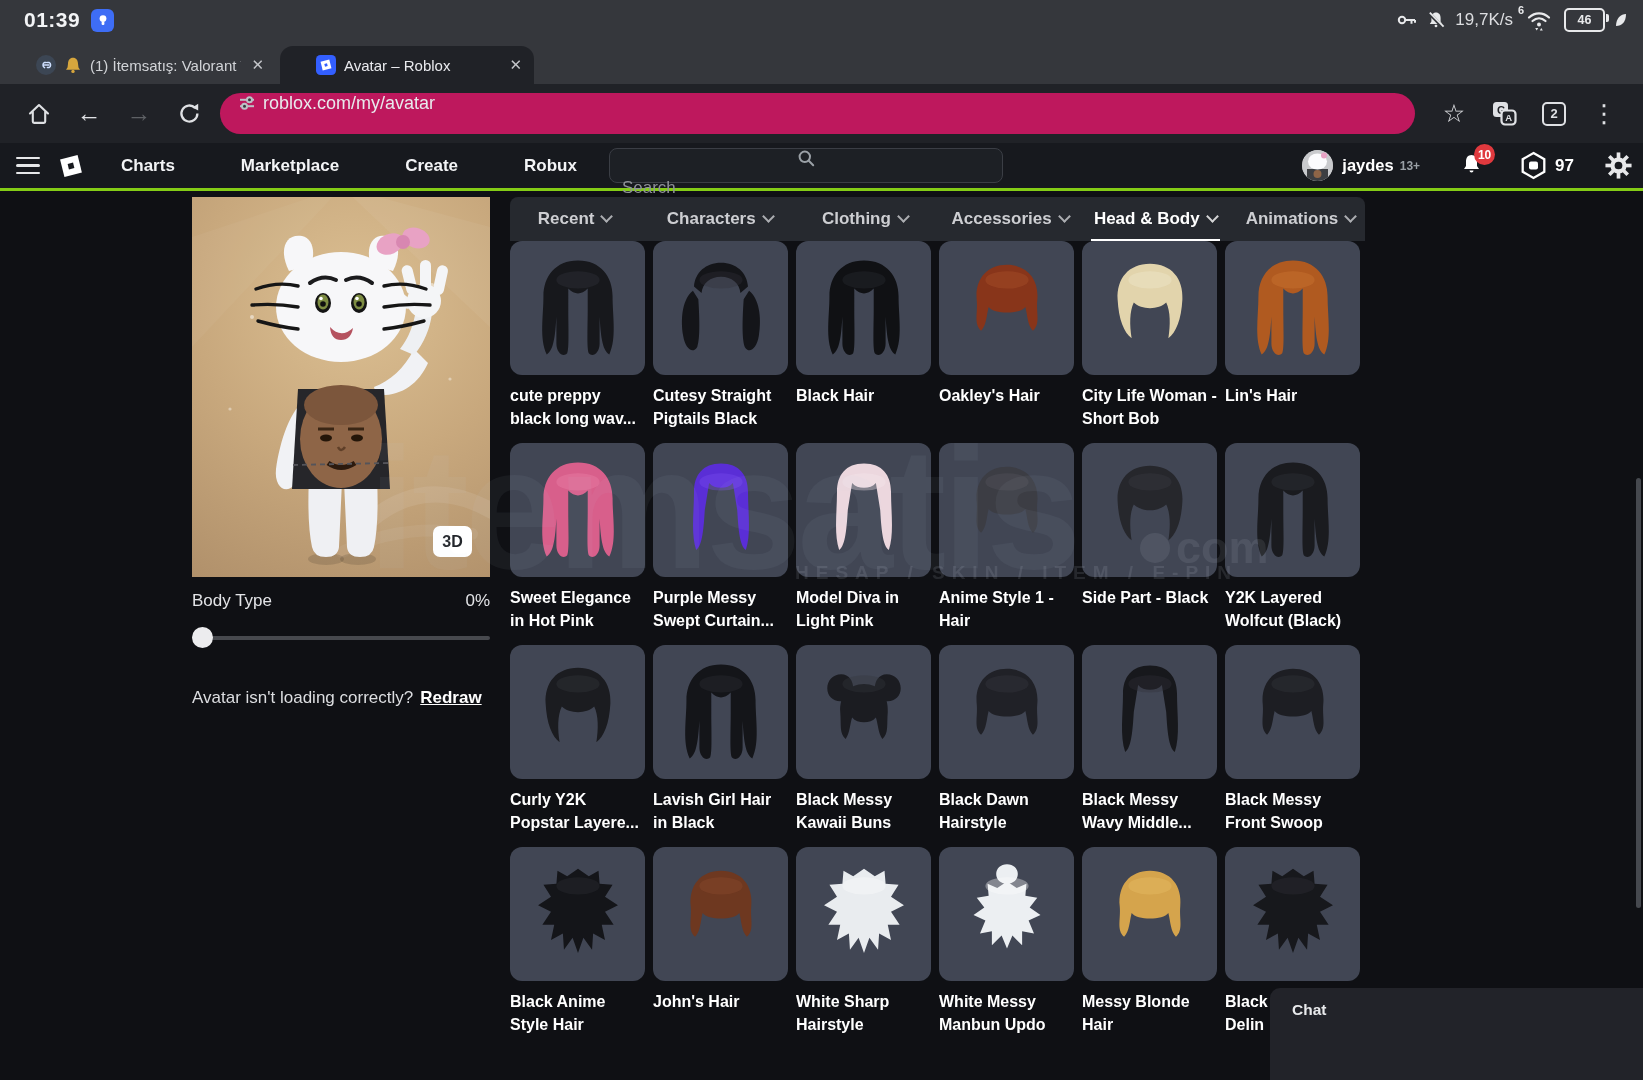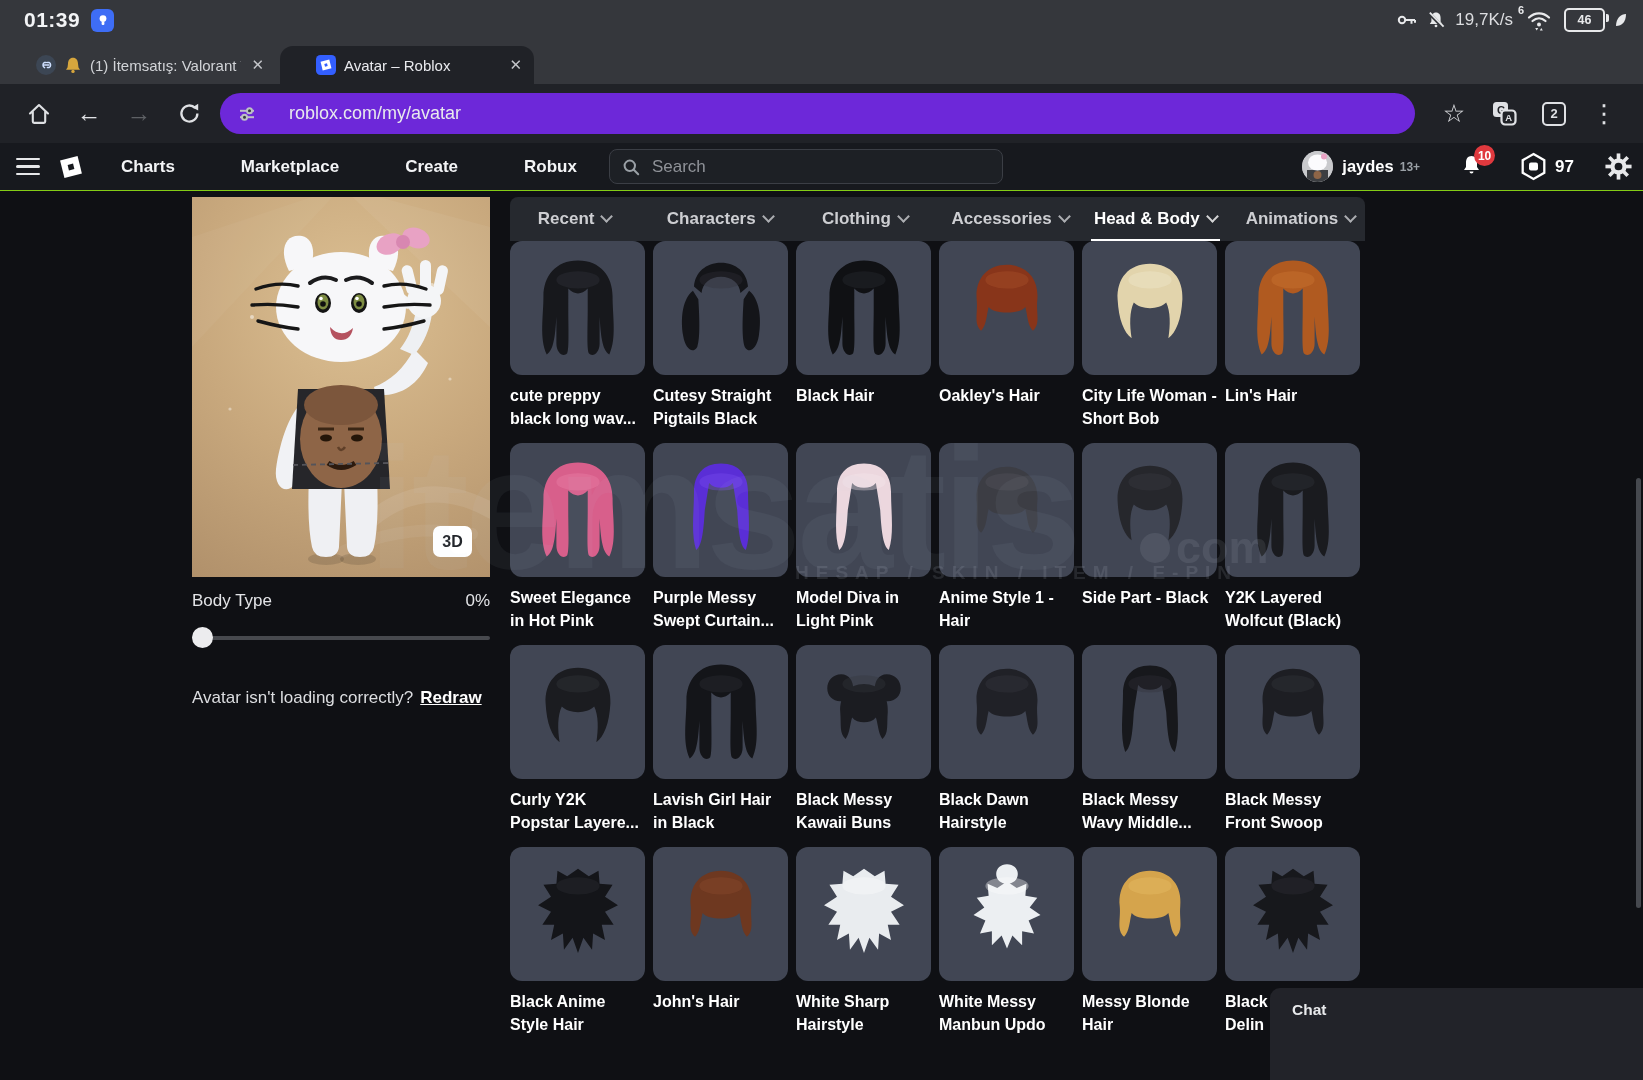--- a/index.html
+++ b/index.html
@@ -29,35 +29,35 @@
   .tab-title{font-size:15px;color:#d2d4d8;white-space:nowrap;overflow:hidden;flex:1;}
   .tab.active .tab-title{color:#e9eaee;}
   .tab-close{font-size:15px;color:#c3c5c9;padding-left:2px;}
   .link-badge{width:20px;height:20px;border-radius:50%;background:#3c4654;display:flex;align-items:center;justify-content:center;flex:none;}
   .new-tab{position:absolute;left:548px;top:44px;font-size:28px;font-weight:300;color:#dfe1e4;line-height:40px;}
 
   
   .toolbar{position:absolute;top:84px;left:0;right:0;height:59px;background:#202227;display:flex;align-items:center;padding:0 14px;box-sizing:border-box;}
   .tb-btn{width:50px;display:flex;align-items:center;justify-content:center;font-size:25px;color:#dfe1e4;flex:none;}
   .tb-btn.disabled{color:#5e6165;}
-  .omnibox{height:41px;background:#6d28d9;border-radius:21px;flex:1;margin:0 14px 0 6px;display:flex;align-items:center;padding:0 17px;gap:32px;min-width:0;}
+  .omnibox{height:41px;background:#be185d;border-radius:21px;flex:1;margin:0 14px 0 6px;display:flex;padding:0 17px;gap:6px;min-width:0;}
   .url{font-size:18px;color:#e8eaed;white-space:nowrap;}
   .tab-counter{width:20px;height:20px;border:2.2px solid #dfe1e4;border-radius:5px;font-size:13px;font-weight:700;
                display:flex;align-items:center;justify-content:center;color:#dfe1e4;}
 
   
-  .rbx-nav{position:absolute;top:143px;left:0;right:0;height:48px;background:#17191e;border-bottom:1px solid #84cc16;
+  .rbx-nav{position:absolute;top:143px;left:0;right:0;height:48px;background:#17191e;border-bottom:3px solid #84cc16;
            display:flex;align-items:center;box-sizing:border-box;}
   .hamb{margin-left:16px;width:24px;display:flex;flex-direction:column;gap:5px;}
   .hamb span{height:2.5px;background:#e6e7e9;border-radius:2px;}
   .rbx-logo{margin-left:17px;}
   #rbx-menu{display:flex;gap:66px;margin-left:36px;}
   .rbx-menu-item{font-size:17px;font-weight:600;color:#f3f4f6;}
   .rbx-search{margin-left:32px;width:394px;height:35px;background:#1d2025;border:1px solid #3b3e45;border-radius:8px;
-              display:flex;align-items:center;padding:0 12px;gap:10px;box-sizing:border-box;}
+              display:flex;align-items:center;padding:0 12px;gap:10px;box-sizing:border-box;flex-direction:column;}
   .rbx-search input{background:none;border:none;outline:none;color:#e8e9eb;font-size:17px;width:100%;font-family:inherit;}
   .rbx-search input::placeholder{color:#8f9298;}
   .nav-right{margin-left:auto;display:flex;align-items:center;padding-right:10px;}
   .nav-avatar{width:31px;height:31px;border-radius:50%;overflow:hidden;background:#c9cacd;}
   .nav-name{font-size:16.5px;font-weight:600;margin-left:9px;color:#fff;}
   .nav-age{font-size:12px;color:#9aa0a6;margin-left:6px;font-weight:700;}
   .bell-wrap{position:relative;margin-left:38px;}
   .bell-badge{position:absolute;top:-8px;right:-10px;min-width:21px;height:21px;border-radius:11px;background:#e0393e;
               display:flex;align-items:center;justify-content:center;font-size:12px;font-weight:700;color:#fff;padding:0 2px;box-sizing:border-box;}
   .robux-wrap{display:flex;align-items:center;gap:7px;margin-left:34px;}

